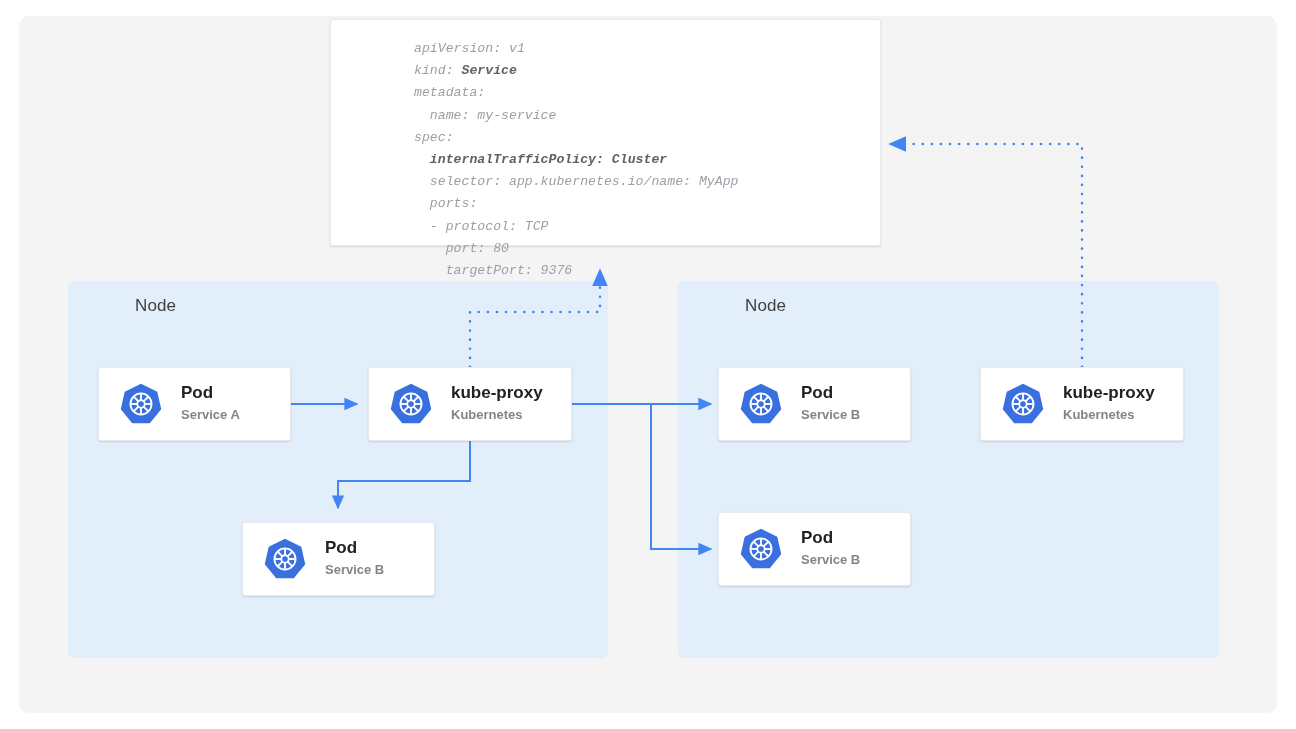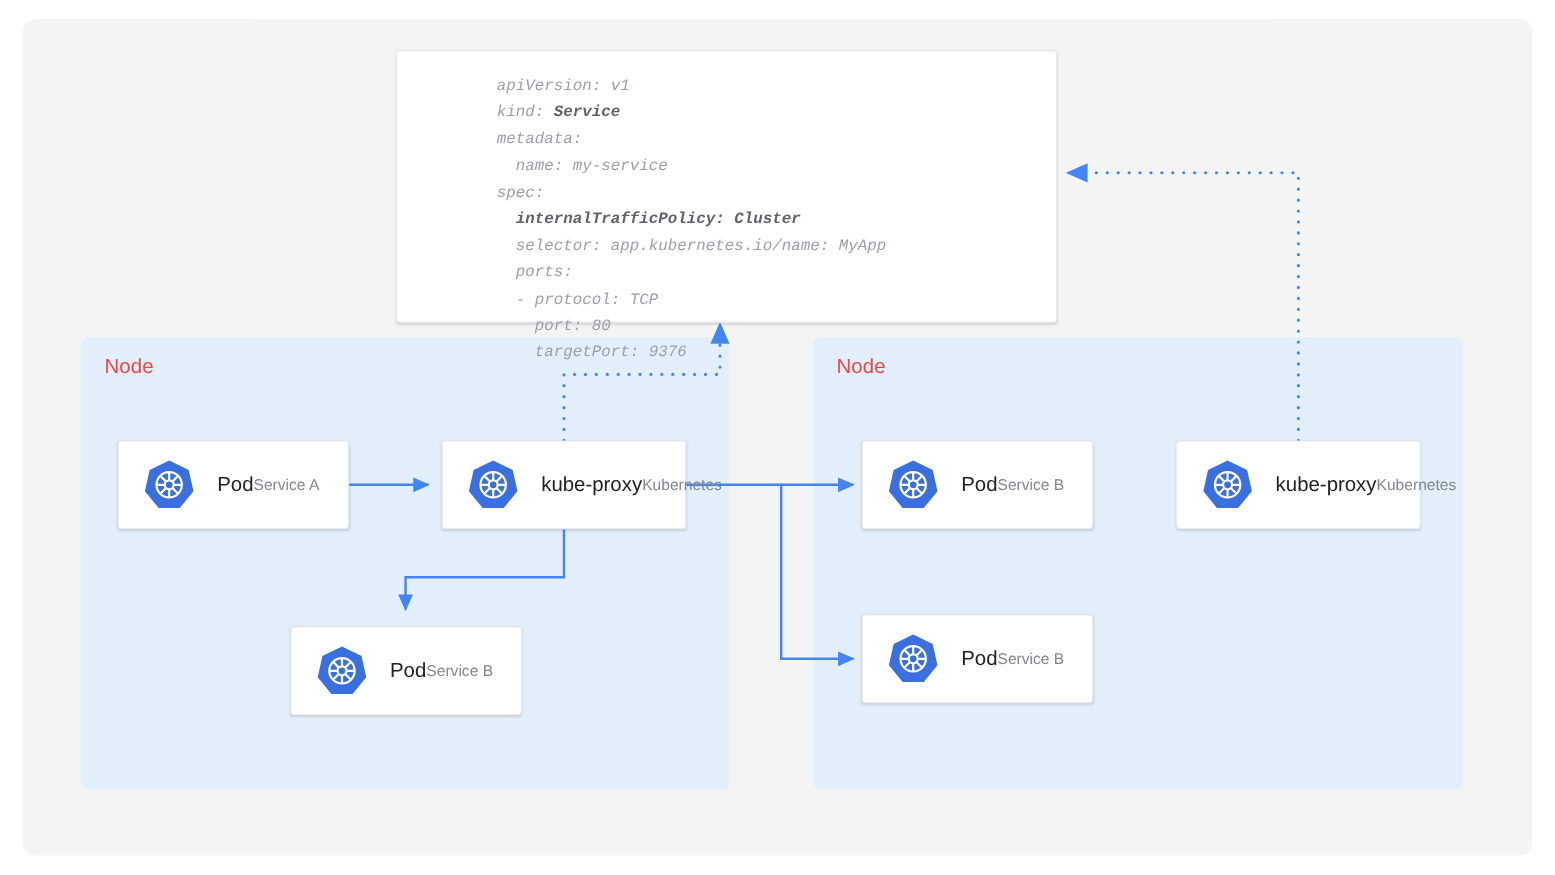--- a/index.html
+++ b/index.html
@@ -40,29 +40,30 @@
   }
   
   .node-panel {
     position: absolute;
     background: #e2effb;
     border-radius: 6px;
   }
   .node-label {
     position: absolute;
     font-size: 17px;
-    color: #ef4444;
+    color: #404040;
     letter-spacing: 0.1px;
     white-space: nowrap;
+    margin-left: 48px;
   }
   
   .yaml-card {
     position: absolute;
     left: 330px;
-    top: 42px;
+    top: 19px;
     width: 551px;
     height: 227px;
     background: #ffffff;
     border: 1px solid #e8eaed;
     border-radius: 3px;
     box-shadow: 0 1px 2px rgba(60,64,67,0.16);
     box-sizing: border-box;
   }
   .yaml-text {
     position: absolute;
@@ -93,22 +94,23 @@
   .ebox .k8s-icon {
     flex: 0 0 auto;
     margin-left: 20px;
     width: 44px;
     height: 44px;
     display: block;
   }
   .ebox .etext {
     margin-left: 18px;
     display: flex;
-    flex-direction: row;
+    flex-direction: column;
     justify-content: center;
+    font-weight: bold;
   }
   .ebox .etitle {
     font-size: 17px;
     color: #202124;
     line-height: 22px;
     white-space: nowrap;
   }
   .ebox .esub {
     font-size: 13px;
     color: #80868b;

